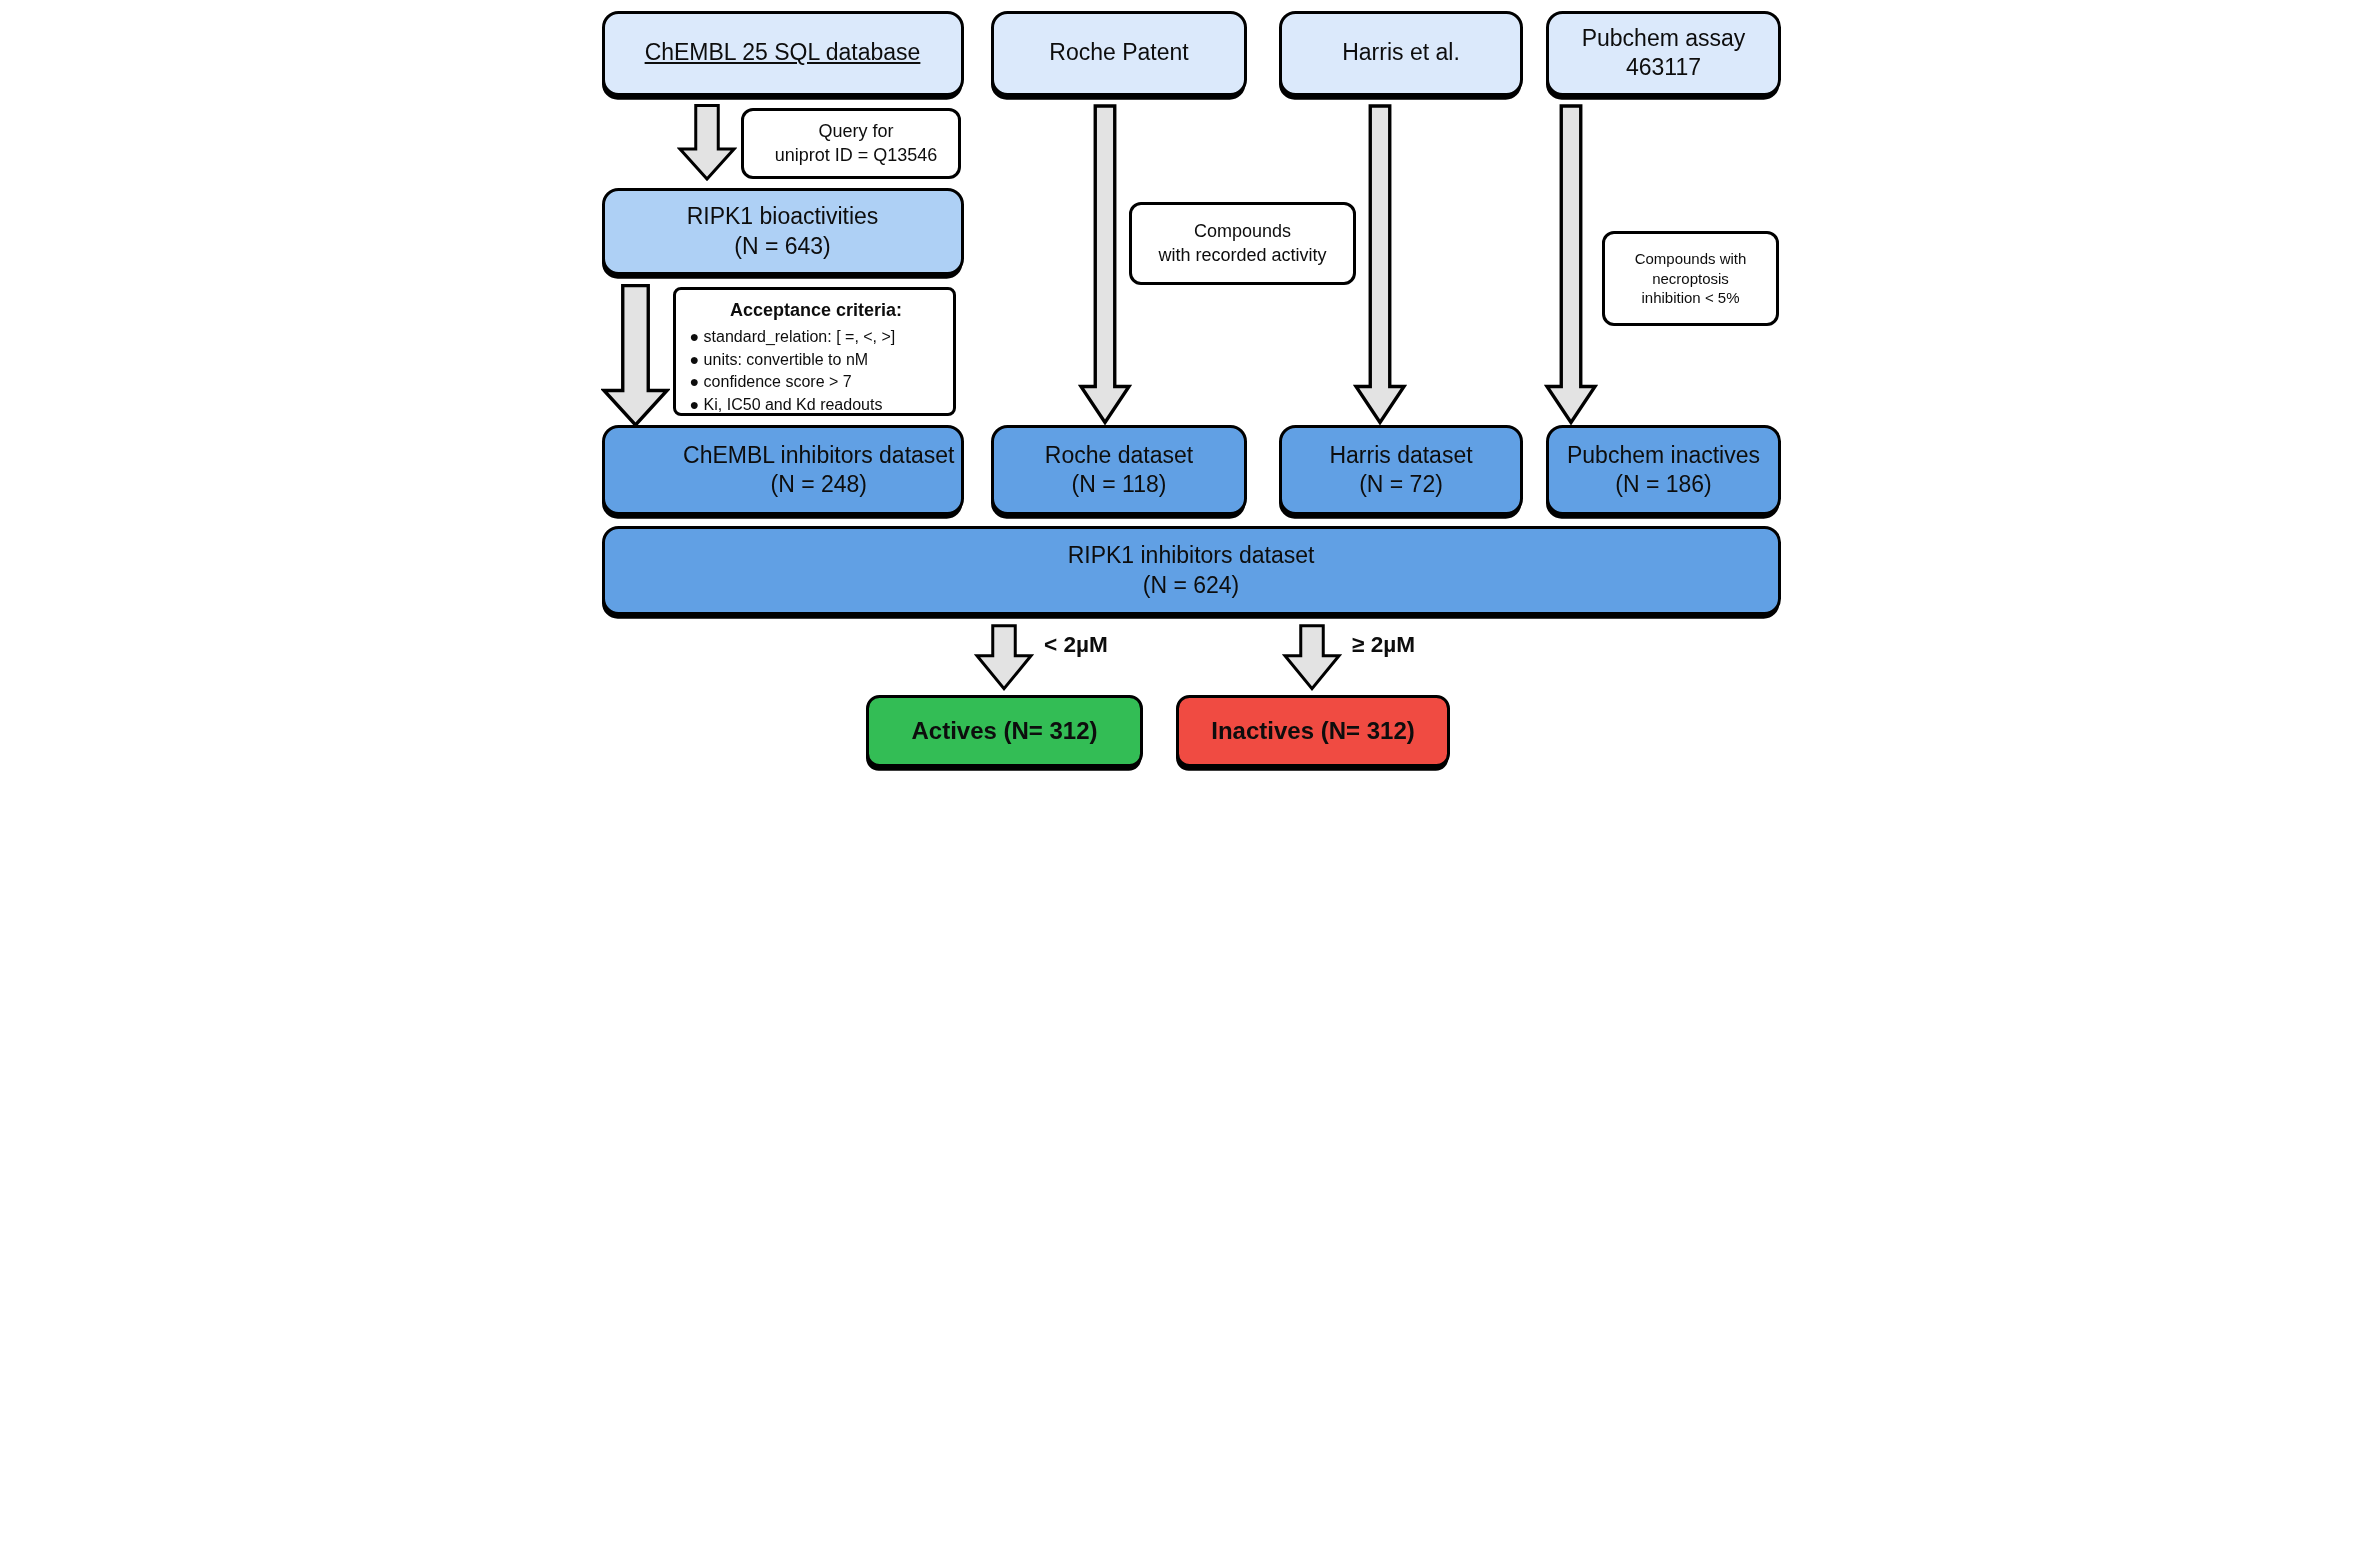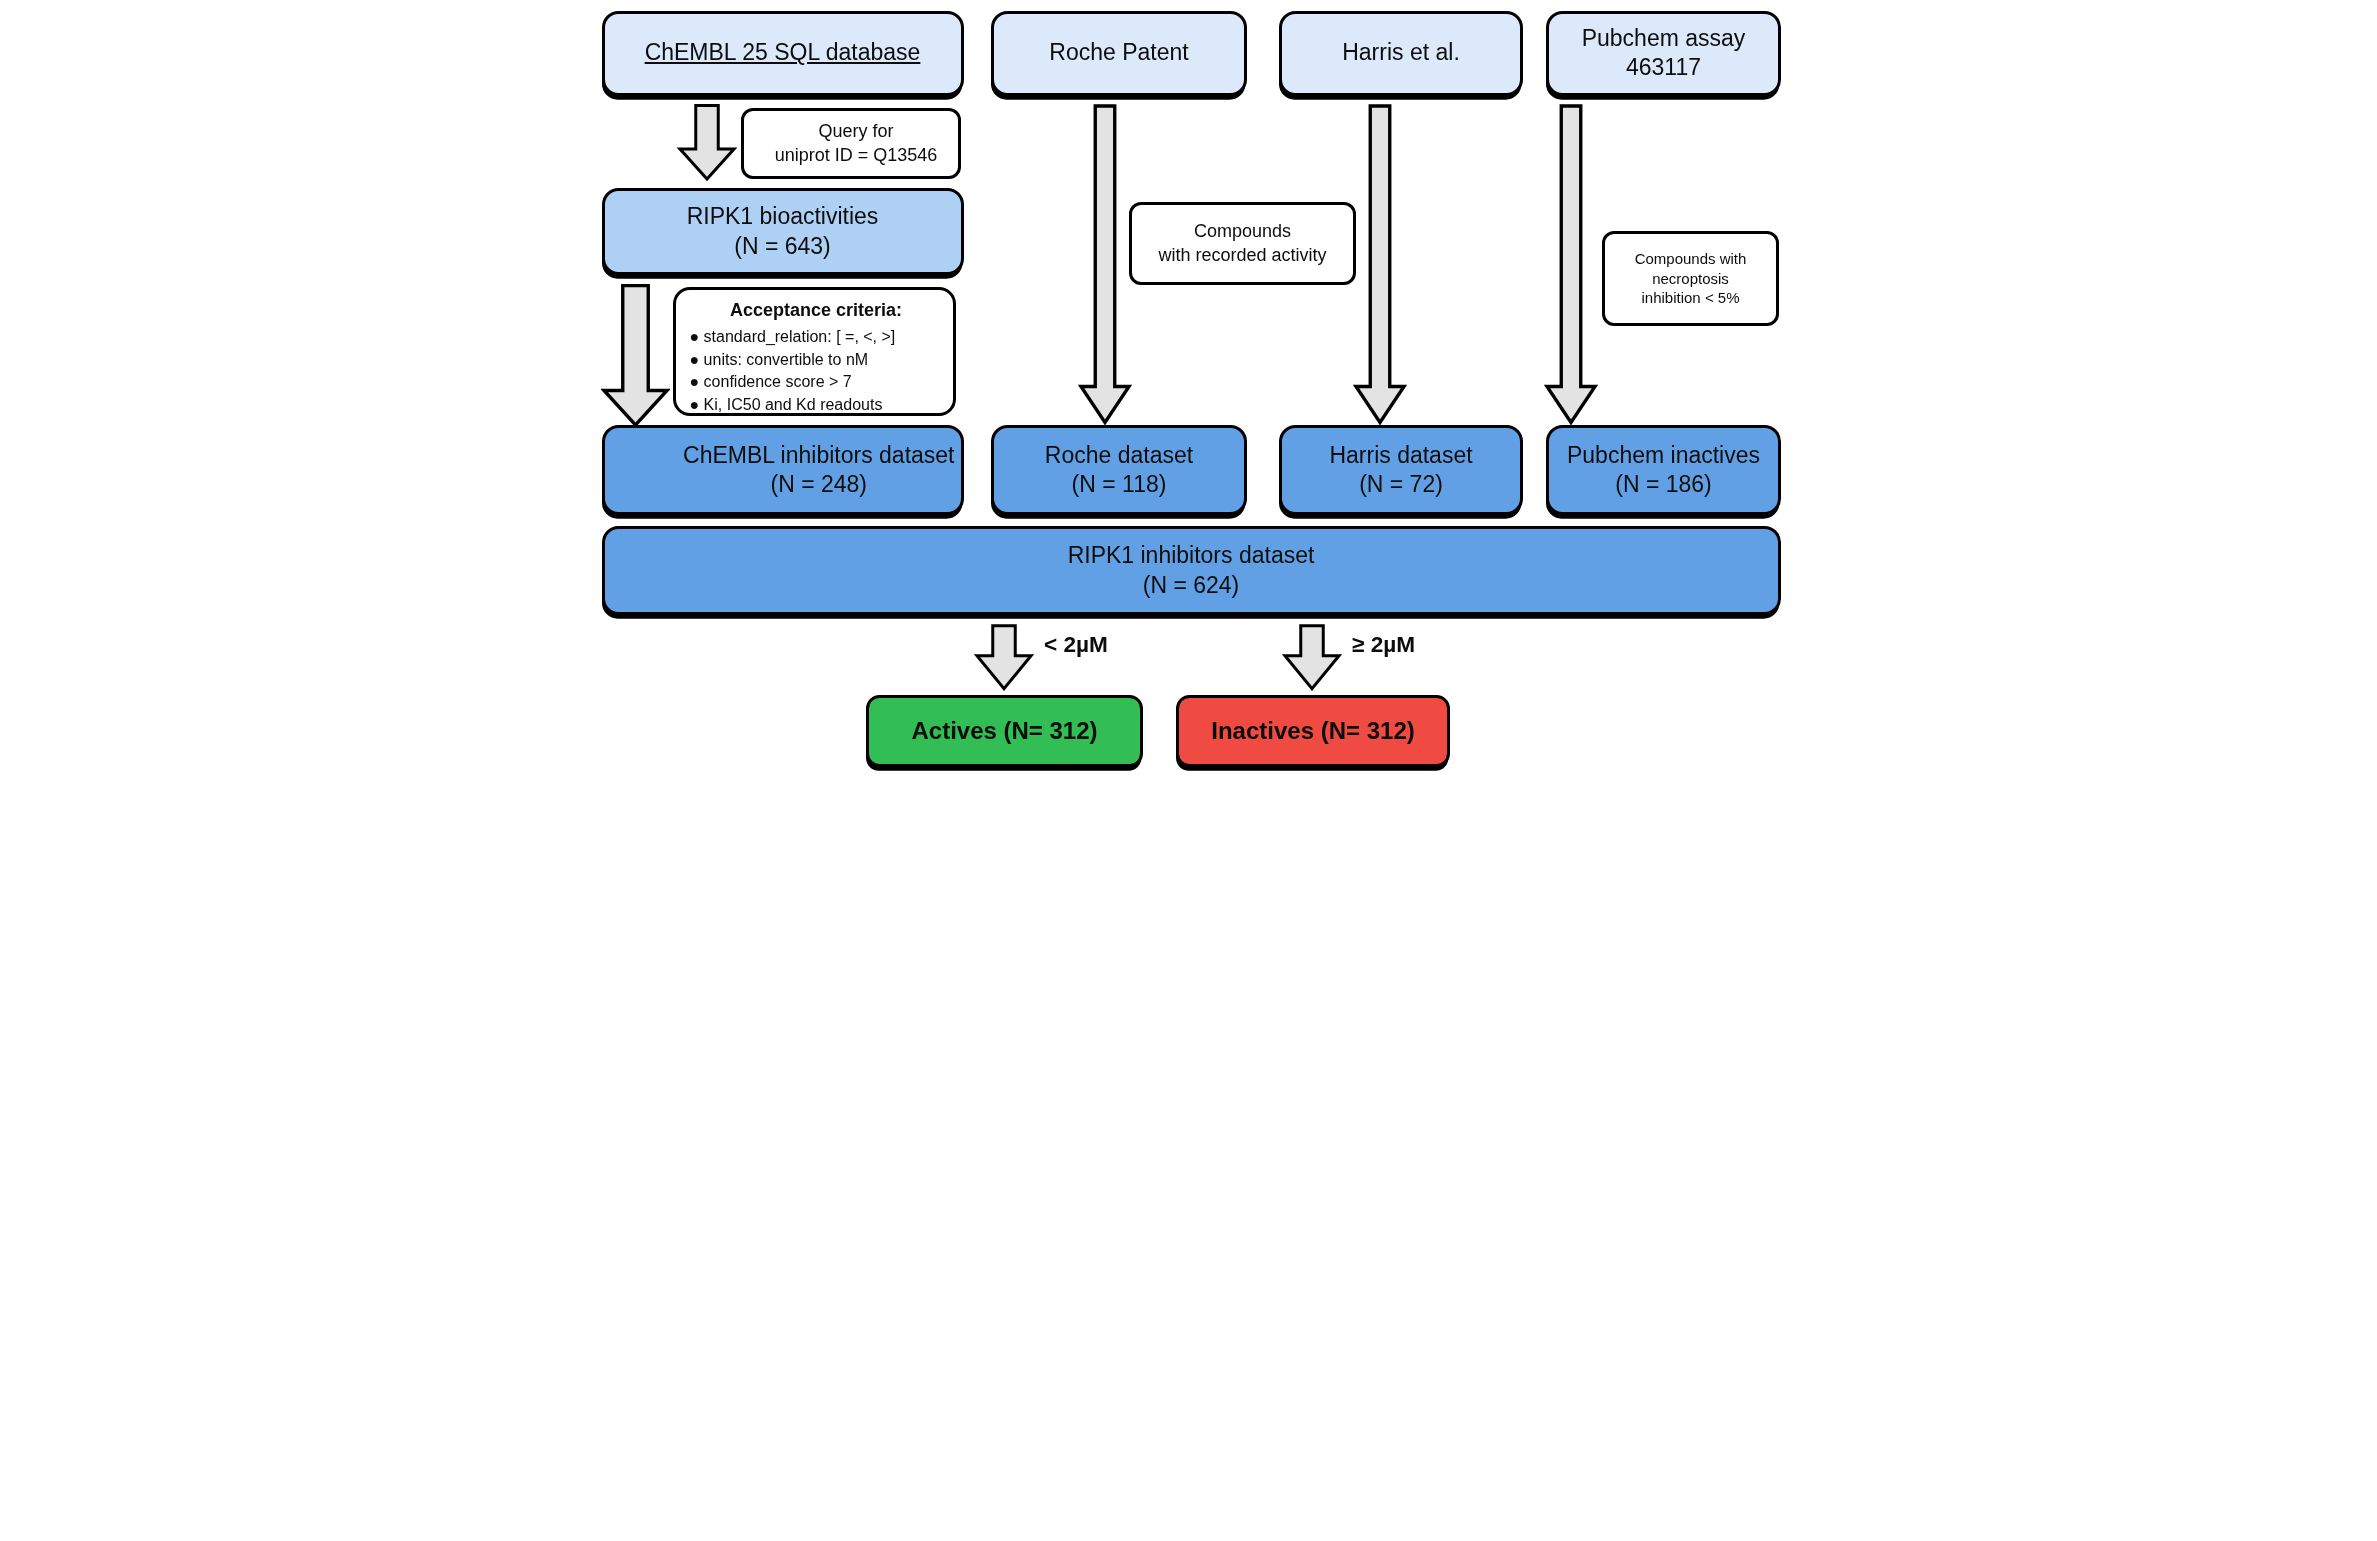--- a/index.html
+++ b/index.html
@@ -51,21 +51,21 @@
     font-size: 18px;
     line-height: 1.32;
     padding: 3px 6px;
     box-shadow: none;
   }
   .criteria {
     position: absolute;
     box-sizing: border-box;
     background: #ffffff;
     border: 3px solid #000;
-    border-radius: 17px;
+    border-radius: 8px;
     padding: 7.5px 10.5px 6px 13.5px;
     font-size: 16px;
     line-height: 1.42;
   }
   .criteria .crit-title {
     font-weight: bold;
     font-size: 18px;
     text-align: center;
     margin-bottom: 3px;
   }

